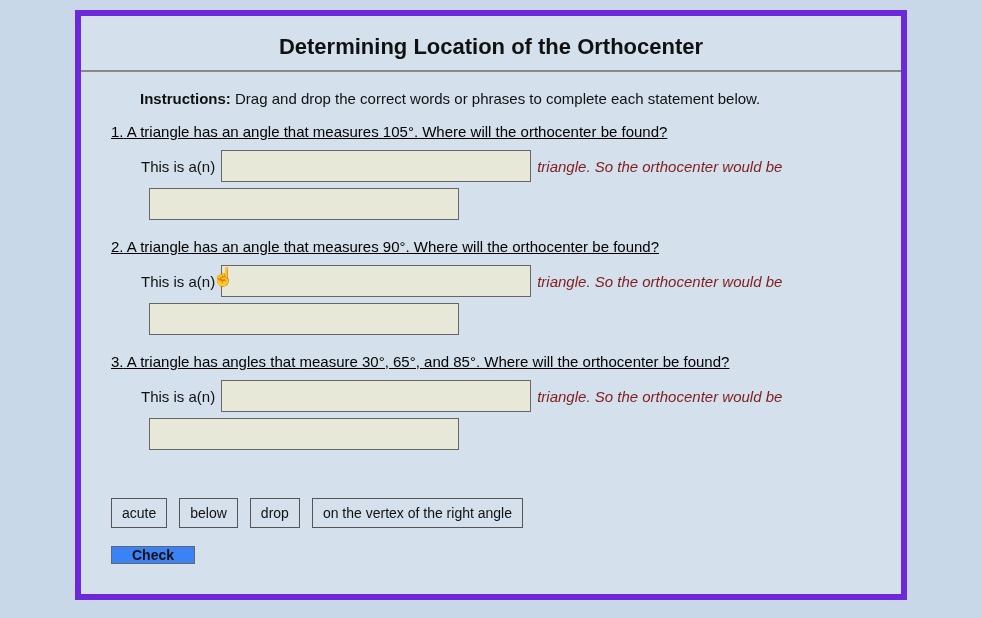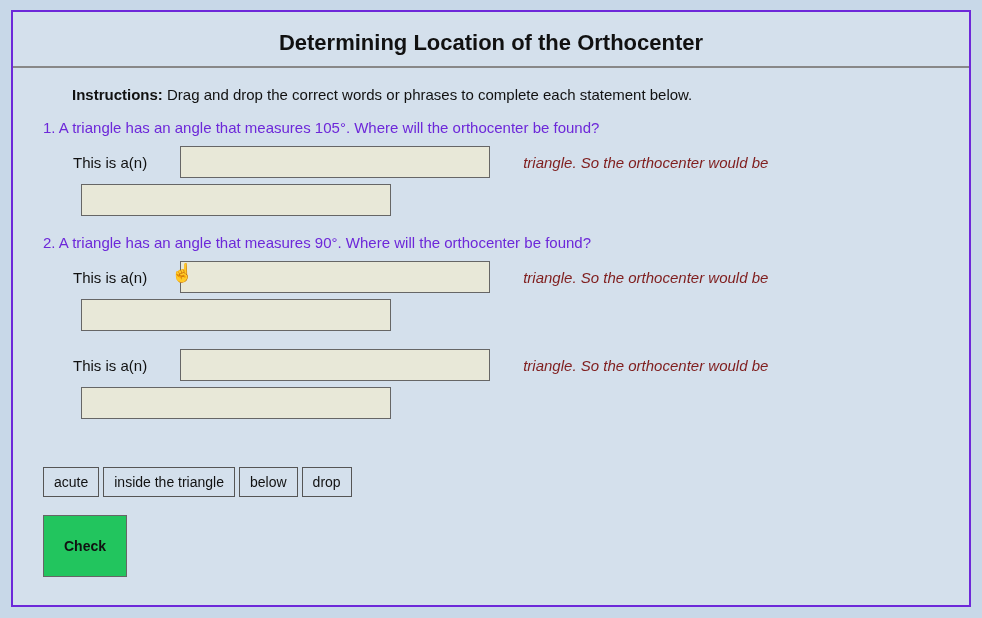--- a/index.html
+++ b/index.html
@@ -9,24 +9,24 @@
       background: #c8d8e8;
       display: flex;
       justify-content: center;
       align-items: flex-start;
       min-height: 618px;
       padding: 10px;
     }
 
     .main-container {
       background: #d4e0ec;
-      width: 960px;
+      width: 832px;
       min-height: 590px;
       padding: 0 0 20px 0;
-      border: 2px solid #6d28d9;
+      border: 6px solid #6d28d9;
     }
 
     .title-bar {
       background: #d4e0ec;
       text-align: center;
       padding: 18px 10px 10px 10px;
       border-bottom: 2px solid #888;
     }
 
     .title-bar h1 {
@@ -49,30 +49,30 @@
       font-weight: bold;
       margin-left: 29px;
     }
 
     .question-block {
       margin-bottom: 18px;
     }
 
     .question-text {
       font-size: 15px;
-      color: #6d28d9;
+      color: #000000;
       margin-bottom: 10px;
+      text-decoration: underline;
     }
 
     .answer-row {
       display: flex;
       align-items: center;
       margin-bottom: 6px;
       margin-left: 30px;
-      gap: 27px;
     }
 
     .answer-row .label {
       font-size: 15px;
       white-space: nowrap;
       margin-right: 6px;
       color: #111;
     }
 
     .drop-box {
@@ -103,39 +103,39 @@
       background: #e8e8d8;
       height: 32px;
       width: 310px;
       display: inline-block;
       margin-left: 8px;
     }
 
     .word-bank {
       display: flex;
       flex-wrap: wrap;
-      gap: 4px;
+      gap: 12px;
       padding: 10px 30px;
       margin-top: 10px;
     }
 
     .word-chip {
       border: 1px solid #555;
       background: #d4e0ec;
       padding: 6px 10px;
       font-size: 14px;
       color: #111;
       cursor: grab;
       white-space: nowrap;
     }
 
     .check-btn {
       margin: 8px 30px;
-      padding: 22px 20px;
-      background: #22c55e;
+      padding: 0 20px;
+      background: #3b82f6;
       border: 1px solid #666;
       font-size: 14px;
       font-weight: bold;
       cursor: pointer;
       color: #111;
     }
 
     .cursor-icon {
       display: inline-block;
       font-size: 18px;
@@ -181,34 +181,38 @@
           <span class="cursor-icon">☝</span>
         </div>
         <span class="after-label"> triangle. So the orthocenter would be</span>
       </div>
       <div class="answer-row2">
         <div class="drop-box2"></div>
       </div>
     </div>
 
     <div class="question-block">
+      <p class="question-text">
+        <span>3.</span>
+        <span> A triangle has angles that measure 30°, 65°, and 85°. Where will the orthocenter be found?</span>
+      </p>
       <div class="answer-row">
         <span class="label">This is a(n)</span>
         <div class="drop-box"></div>
         <span class="after-label"> triangle. So the orthocenter would be</span>
       </div>
       <div class="answer-row2">
         <div class="drop-box2"></div>
       </div>
     </div>
   </div>
 
   
   <div class="word-bank">
     <div class="word-chip">acute</div>
-    <div class="word-chip">inside the triangle</div>
     <div class="word-chip">below</div>
     <div class="word-chip">drop</div>
+    <div class="word-chip">on the vertex of the right angle</div>
   </div>
 
   
   <button class="check-btn">Check</button>
 </div>
 
 </body></html>

